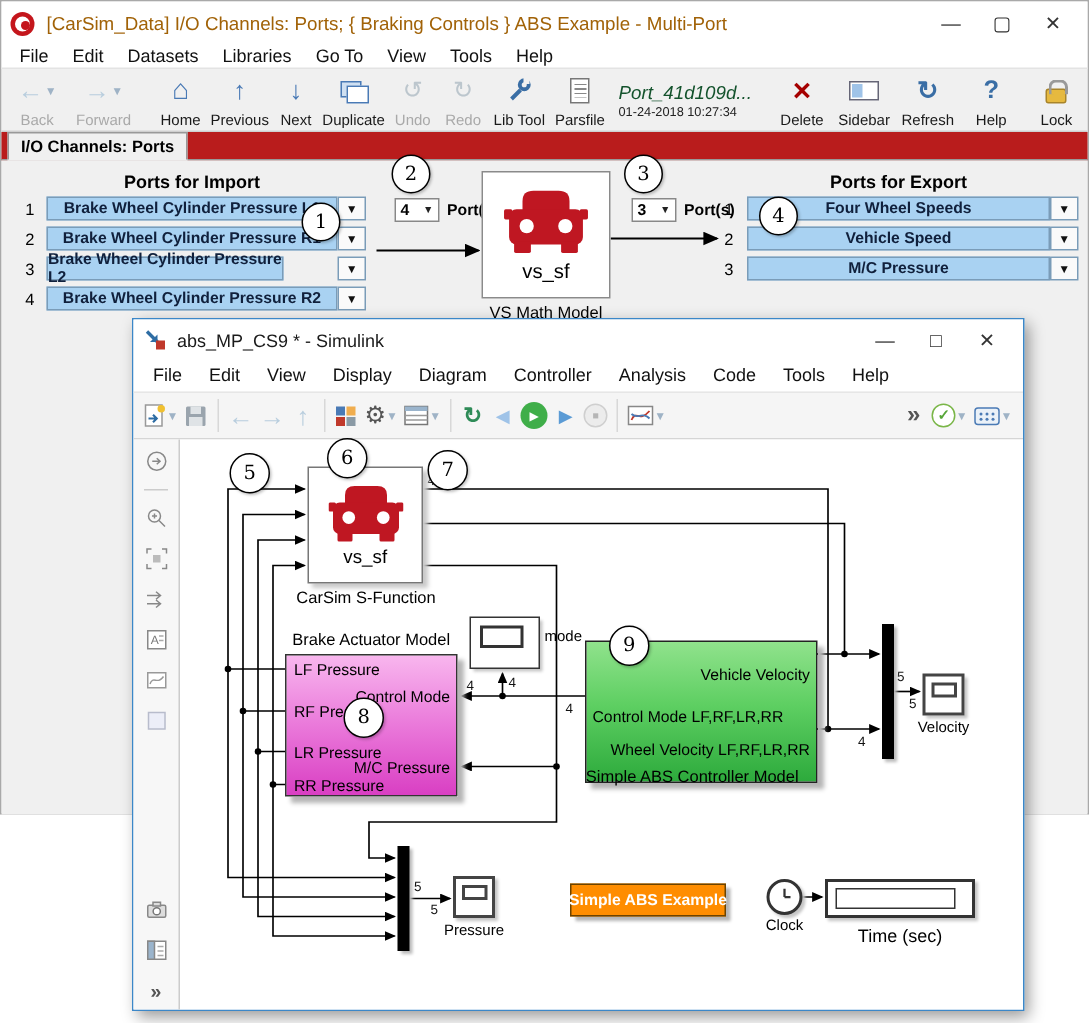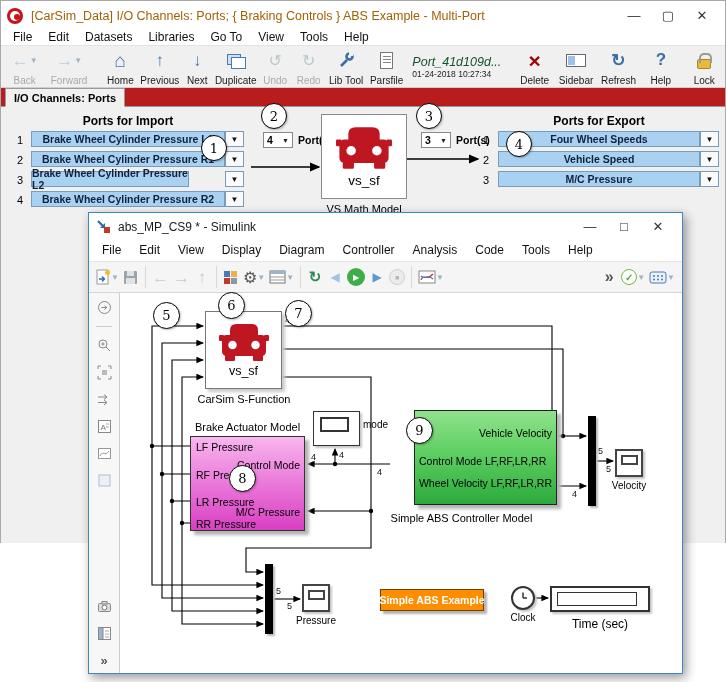--- a/index.html
+++ b/index.html
@@ -73,22 +73,22 @@
   .sl-tab { position:absolute; left:8px; top:1px; height:16px; background:#fff; border:1px solid #b5b5b5; border-bottom:none; font-size:10.5px; color:#111; padding:1px 14px 0 14px; }
   .sl-body { flex:1; display:flex; min-height:0; }
   .sl-palette { width:31px; border-right:1px solid #ccc; background:#f7f7f7; display:flex; flex-direction:column; align-items:center; padding:6px 0 4px 0; gap:10px; }
   .pi { width:17px; height:17px; display:flex; align-items:center; justify-content:center; color:#777; }
   .pdiv { width:16px; height:1px; background:#ccc; }
   .sl-canvas { flex:1; position:relative; background:#fff; }
   .cblk { position:absolute; }
   .sfcn-blk { left:85px; top:18px; width:77px; height:78px; background:#fff; border:1px solid #777; box-shadow:3px 3px 3px #c9c9c9; display:flex; flex-direction:column; align-items:center; justify-content:center; }
   .pink-blk { left:70px; top:143px; width:115px; height:95px; border:1px solid #333; box-shadow:4px 4px 3px #b5b5b5;
       background:linear-gradient(180deg,#f8b6ee 0%, #ea79da 50%, #d93fc3 100%); }
-  .green-blk { left:270px; top:117px; width:143px; height:95px; border:1px solid #222; box-shadow:4px 4px 3px #b5b5b5;
-      background:linear-gradient(180deg,#90e28c 0%, #5ecf62 45%, #2daa3c 100%);margin-left:24px; }
+  .green-blk { left:270px; top:134px; width:155px; height:95px; border:1px solid #222; box-shadow:4px 4px 3px #b5b5b5;
+      background:linear-gradient(180deg,#90e28c 0%, #5ecf62 45%, #2daa3c 100%); }
   .pport { position:absolute; font-size:10.5px; color:#000; white-space:nowrap; }
   .mux { position:absolute; background:#000; box-shadow:2px 2px 2px #bbb; }
   .scope { position:absolute; width:28px; height:28px; border:2px solid #444; background:#fff; box-shadow:2px 2px 2px #c5c5c5; }
   .scope-scr { margin:4px auto 0 auto; width:17px; height:10px; border:2px solid #444; }
   .annot { position:absolute; left:260px; top:296px; width:104px; height:22px; background:#ff8d00; border:1px solid #6b4300; box-shadow:3px 3px 2px #b5b5b5; color:#fff; font-size:10.5px; font-weight:bold; display:flex; align-items:center; justify-content:center; white-space:nowrap; }
   .clock-blk { position:absolute; left:391px; top:293px; width:24px; height:24px; border-radius:50%; border:2px solid #333; background:#fff; box-shadow:2px 2px 2px #c5c5c5; display:flex; align-items:center; justify-content:center; }
   .time-blk { position:absolute; left:430px; top:293px; width:100px; height:26px; border:2px solid #333; background:#fff; box-shadow:2px 2px 2px #c5c5c5; }
   .time-field { position:absolute; left:5px; top:4px; width:80px; height:14px; border:1.5px solid #333; background:#fff; }
   .mode-blk { position:absolute; left:193px; top:118px; width:47px; height:35px; border:1.5px solid #333; background:#fff; box-shadow:2px 2px 2px #c5c5c5; }
   .mode-scr { position:absolute; left:6px; top:5px; width:29px; height:15px; border:2px solid #333; }

